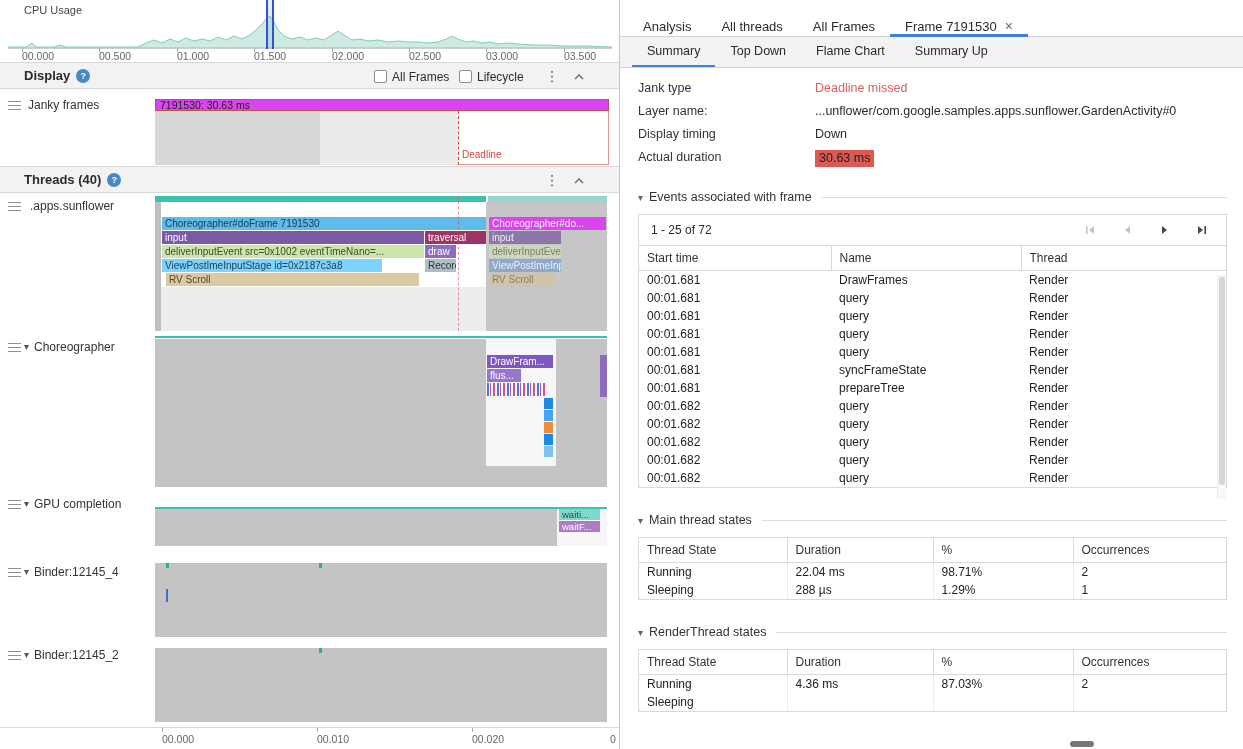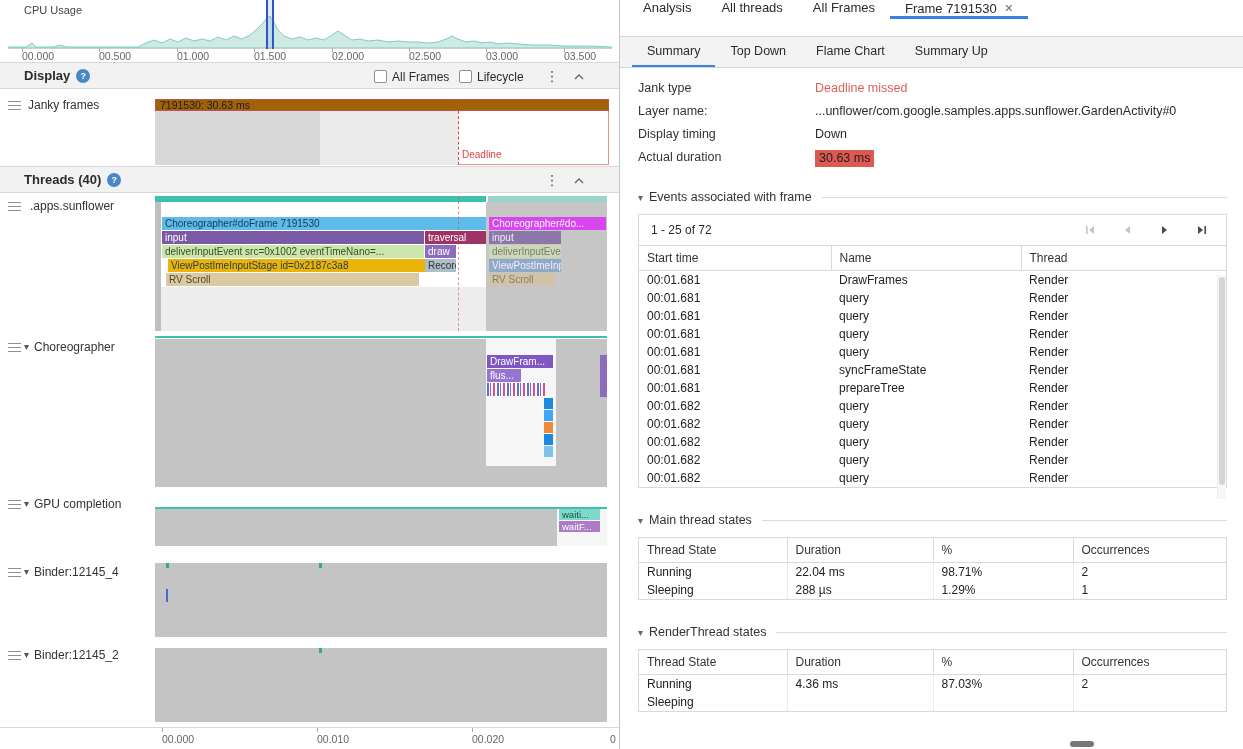--- a/index.html
+++ b/index.html
@@ -14,21 +14,21 @@
   .help{width:14px;height:14px;border-radius:50%;background:#4788c7;color:#fff;font-size:9px;font-weight:bold;display:inline-flex;align-items:center;justify-content:center;margin-left:6px;flex:none}
   .cb{width:13px;height:13px;border:1px solid #8f8f8f;border-radius:2px;background:#fff;display:inline-block}
   .kebab{color:#555;font-size:14px;line-height:14px}
   .handle{width:13px;height:9px;background:repeating-linear-gradient(to bottom,#8f8f8f 0 1px,transparent 1px 4px)}
   .tri-s{color:#555;font-size:10px}
   .bar{position:absolute;height:13px;font-size:10px;line-height:13px;padding-left:3px;overflow:hidden;white-space:nowrap;color:#222}
   .tick{position:absolute;width:1px;height:4px;background:#ababab}
   .tlabel{position:absolute;font-size:10.5px;color:#666;white-space:nowrap}
   .tname{position:absolute;font-size:12px;color:#333;white-space:nowrap}
   
-  .tabs{height:37px;display:flex;align-items:flex-start;border-bottom:1px solid #d4d4d4;padding-left:8px}
+  .tabs{height:37px;display:flex;align-items:flex-end;border-bottom:1px solid #d4d4d4;padding-left:8px}
   .tab{display:flex;align-items:center;padding:0 15px;font-size:13px;border-bottom:3px solid transparent;margin-bottom:-1px;white-space:nowrap}
   .tab.sel{border-bottom-color:#3b82e0}
   .tab .x{margin-left:8px;color:#666;font-size:14px}
   .subtabs{height:31px;background:#f3f3f3;border-bottom:1px solid #d4d4d4;display:flex;align-items:stretch;padding-left:12px}
   .subtab{display:flex;align-items:center;padding:0 15px;font-size:12.5px;border-bottom:2px solid transparent;white-space:nowrap}
   .subtab.sel{border-bottom-color:#3b82e0}
   .content{position:relative;height:681px;padding:13px 16px 0 18px;overflow:hidden;font-size:12.5px}
   .field{display:flex;margin-bottom:8px;line-height:15px}
   .field .lab{width:177px;flex:none;color:#333}
   .red-text{color:#d8615a}
@@ -95,21 +95,21 @@
         <polyline points="2,6 6,2 10,6" fill="none" stroke="#666" stroke-width="1.4"></polyline>
       </svg>
     </div>
 
     <div class="abs" style="left:0;top:89px;width:620px;height:78px;background:#fff">
       <div class="handle abs" style="left:8px;top:12px"></div>
       <span class="tname" style="left:28px;top:9px">Janky frames</span>
       <div class="abs" style="left:155px;top:10px;width:454px;height:66px;border:1px solid #e0968f"></div>
       <div class="abs" style="left:155px;top:22px;width:165px;height:54px;background:#d8d8d8"></div>
       <div class="abs" style="left:320px;top:22px;width:138px;height:54px;background:#ebebeb"></div>
-      <div class="abs" style="left:155px;top:10px;width:454px;height:12px;background:#a16207;border:1px solid #bb544c;font-size:10.5px;line-height:10px;padding-left:4px;color:#1d1d1d;white-space:nowrap;overflow:hidden">7191530: 30.63 ms</div>
+      <div class="abs" style="left:155px;top:10px;width:454px;height:12px;background:#d946ef;border:1px solid #bb544c;font-size:10.5px;line-height:10px;padding-left:4px;color:#1d1d1d;white-space:nowrap;overflow:hidden">7191530: 30.63 ms</div>
       <div class="abs" style="left:458px;top:22px;width:0;height:54px;border-left:1px dashed #d64541"></div>
       <span class="abs" style="left:462px;top:60px;font-size:10px;color:#d64541">Deadline</span>
     </div>
 
     <div class="hdr" style="top:166px">
       <span class="title">Threads (40)</span>
       <span class="help">?</span>
       <span class="kebab abs" style="left:545px;top:6px">⋮</span>
       <svg class="abs" style="left:573px;top:10px" width="12" height="8">
         <polyline points="2,6 6,2 10,6" fill="none" stroke="#666" stroke-width="1.4"></polyline>
@@ -141,21 +141,21 @@
       <div class="abs" style="left:488px;top:3px;width:119px;height:6px;background:#98d6cb"></div>
       <div class="abs" style="left:155px;top:9px;width:6px;height:129px;background:#bfbfbf"></div>
       <div class="abs" style="left:486px;top:9px;width:121px;height:129px;background:#c6c6c6"></div>
       <div class="abs" style="left:161px;top:94px;width:325px;height:44px;background:#ededed"></div>
 
       <div class="bar" style="left:162px;top:24px;width:324px;background:#5fbbe9;color:#143a52">Choreographer#doFrame 7191530</div>
       <div class="bar" style="left:162px;top:38px;width:262px;background:#7a59a5;color:#fff">input</div>
       <div class="bar" style="left:425px;top:38px;width:61px;background:#9e3366;color:#fff">traversal</div>
       <div class="bar" style="left:162px;top:52px;width:262px;background:#cbe6ad;color:#3c4a28">deliverInputEvent src=0x1002 eventTimeNano=...</div>
       <div class="bar" style="left:425px;top:52px;width:31px;background:#8d6cc0;color:#fff">draw</div>
-      <div class="bar" style="left:168px;top:66px;width:262px;background:#eab308;color:#1f3d52">ViewPostImeInputStage id=0x2187c3a8</div>
+      <div class="bar" style="left:162px;top:66px;width:220px;background:#7dd3fc;color:#1f3d52">ViewPostImeInputStage id=0x2187c3a8</div>
       <div class="bar" style="left:425px;top:66px;width:31px;background:#aebfc9;color:#333">Record ...</div>
       <div class="bar" style="left:166px;top:80px;width:253px;background:#dbc9a2;color:#55452a">RV Scroll</div>
 
       <div class="bar" style="left:489px;top:24px;width:117px;background:#d946ef;color:#f0f5f7">Choreographer#do...</div>
       <div class="bar" style="left:489px;top:38px;width:72px;background:#8b77aa;color:#eee">input</div>
       <div class="bar" style="left:489px;top:52px;width:72px;background:#ccd8b9;color:#78806a">deliverInputEven...</div>
       <div class="bar" style="left:489px;top:66px;width:72px;background:#8fa9c9;color:#eef">ViewPostImeInp...</div>
       <div class="bar" style="left:489px;top:80px;width:66px;background:#cfc4a7;color:#8a7f63">RV Scroll</div>
 
       <div class="abs" style="left:458px;top:3px;width:0;height:135px;border-left:1px dashed rgba(214,69,65,.55)"></div>

